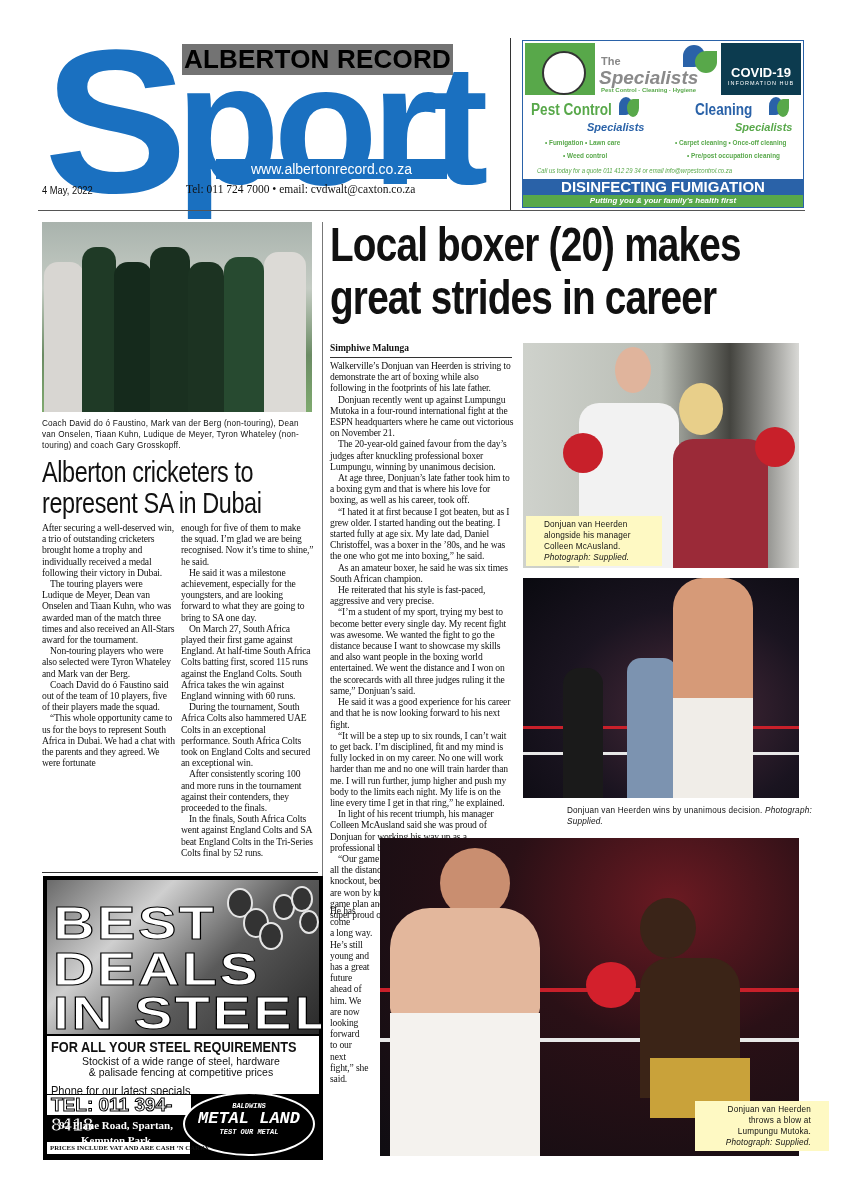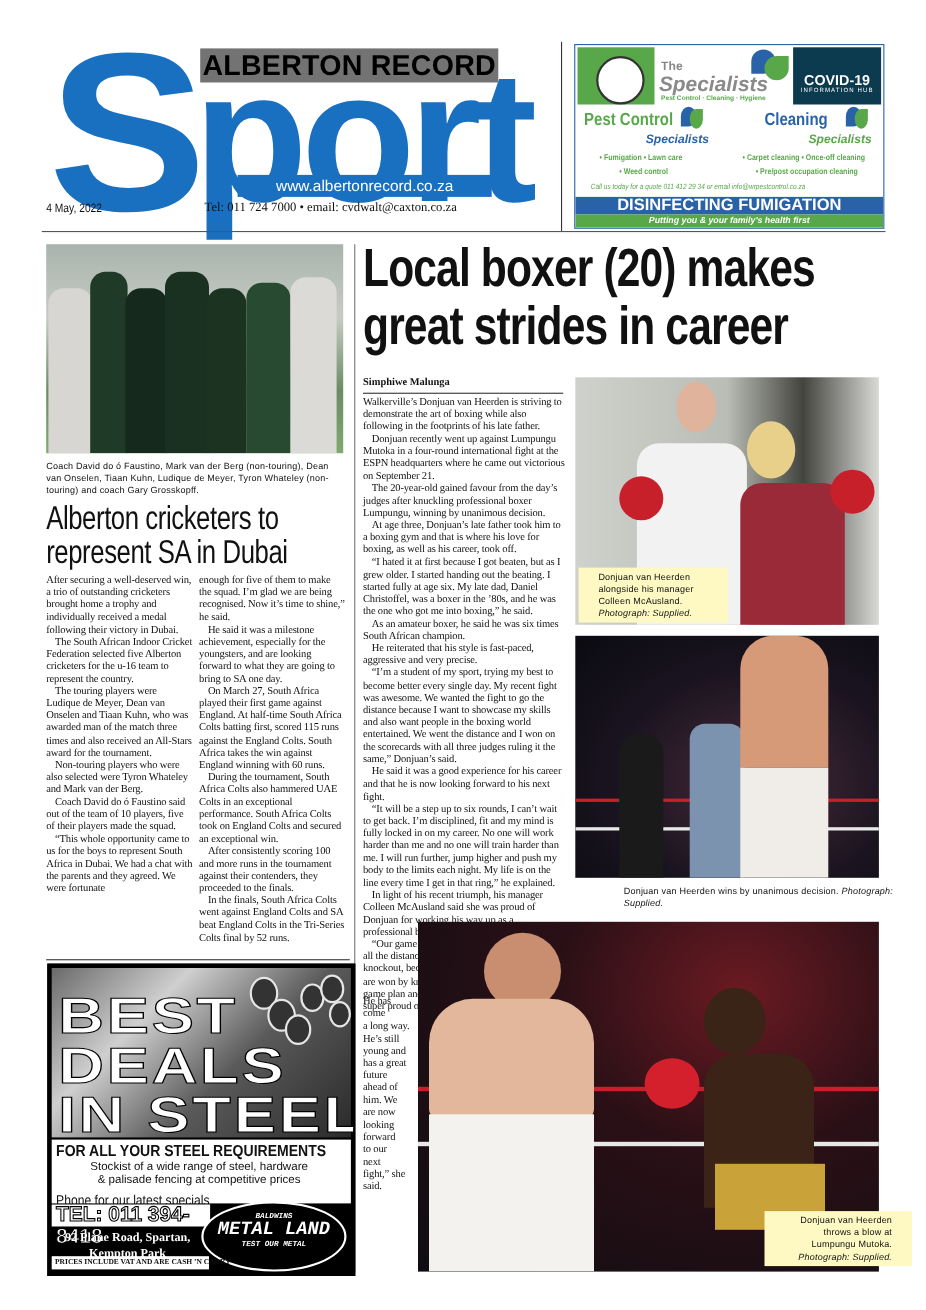--- a/index.html
+++ b/index.html
@@ -131,21 +131,20 @@
   <div class="person" style="left:108px;width:40px;height:165px;background:#1a3020;"></div>
   <div class="person" style="left:146px;width:36px;height:150px;background:#1c3322;"></div>
   <div class="person" style="left:182px;width:40px;height:155px;background:#274a30;"></div>
   <div class="person" style="left:222px;width:42px;height:160px;background:#dcdad6;"></div>
 </div>
 <div class="abs caption cricket-caption">Coach David do ó Faustino, Mark van der Berg (non-touring), Dean van Onselen, Tiaan Kuhn, Ludique de Meyer, Tyron Whateley (non-touring) and coach Gary Grosskopff.</div>
 <div class="abs cricket-headline">Alberton cricketers to represent SA in Dubai</div>
 
 <div class="abs body-text cricket-col1">
   <p class="first">After securing a well-deserved win, a trio of outstanding cricketers brought home a trophy and individually received a medal following their victory in Dubai.</p>
-  <p>The South African Indoor Cricket Federation selected five Alberton cricketers for the u-16 team to represent the country.</p>
   <p>The touring players were Ludique de Meyer, Dean van Onselen and Tiaan Kuhn, who was awarded man of the match three times and also received an All-Stars award for the tournament.</p>
   <p>Non-touring players who were also selected were Tyron Whateley and Mark van der Berg.</p>
   <p>Coach David do ó Faustino said out of the team of 10 players, five of their players made the squad.</p>
   <p>“This whole opportunity came to us for the boys to represent South Africa in Dubai. We had a chat with the parents and they agreed. We were fortunate</p>
 </div>
 <div class="abs body-text cricket-col2">
   <p class="first">enough for five of them to make the squad. I’m glad we are being recognised. Now it’s time to shine,” he said.</p>
   <p>He said it was a milestone achievement, especially for the youngsters, and are looking forward to what they are going to bring to SA one day.</p>
   <p>On March 27, South Africa played their first game against England. At half-time South Africa Colts batting first, scored 115 runs against the England Colts. South Africa takes the win against England winning with 60 runs.</p>
   <p>During the tournament, South Africa Colts also hammered UAE Colts in an exceptional performance. South Africa Colts took on England Colts and secured an exceptional win.</p>
@@ -185,21 +184,21 @@
   </div>
   <div class="steel-prices">PRICES INCLUDE VAT AND ARE CASH ’N CARRY</div>
 </div>
 
 <div class="abs boxer-headline">Local boxer (20) makes great strides in career</div>
 <div class="abs byline">Simphiwe Malunga</div>
 <div class="abs byline-rule"></div>
 
 <div class="abs body-text boxer-col">
   <p class="first">Walkerville’s Donjuan van Heerden is striving to demonstrate the art of boxing while also following in the footprints of his late father.</p>
-  <p>Donjuan recently went up against Lumpungu Mutoka in a four-round international fight at the ESPN headquarters where he came out victorious on September 21.</p>
+  <p>Donjuan recently went up against Lumpungu Mutoka in a four-round international fight at the ESPN headquarters where he came out victorious on November 21.</p>
   <p>The 20-year-old gained favour from the day’s judges after knuckling professional boxer Lumpungu, winning by unanimous decision.</p>
   <p>At age three, Donjuan’s late father took him to a boxing gym and that is where his love for boxing, as well as his career, took off.</p>
   <p>“I hated it at first because I got beaten, but as I grew older. I started handing out the beating. I started fully at age six. My late dad, Daniel Christoffel, was a boxer in the ’80s, and he was the one who got me into boxing,” he said.</p>
   <p>As an amateur boxer, he said he was six times South African champion.</p>
   <p>He reiterated that his style is fast-paced, aggressive and very precise.</p>
   <p>“I’m a student of my sport, trying my best to become better every single day. My recent fight was awesome. We wanted the fight to go the distance because I want to showcase my skills and also want people in the boxing world entertained. We went the distance and I won on the scorecards with all three judges ruling it the same,” Donjuan’s said.</p>
   <p>He said it was a good experience for his career and that he is now looking forward to his next fight.</p>
   <p>“It will be a step up to six rounds, I can’t wait to get back. I’m disciplined, fit and my mind is fully locked in on my career. No one will work harder than me and no one will train harder than me. I will run further, jump higher and push my body to the limits each night. My life is on the line every time I get in that ring,” he explained.</p>
   <p>In light of his recent triumph, his manager Colleen McAusland said she was proud of Donjuan for working his way up as a professional boxer.</p>
   <p style="width:140px;">“Our game plan was for him to go all the distance and not win by knockout, because most of his fights are won by knockout. We stuck to the game plan and won the fight. I’m super proud of him.</p>

